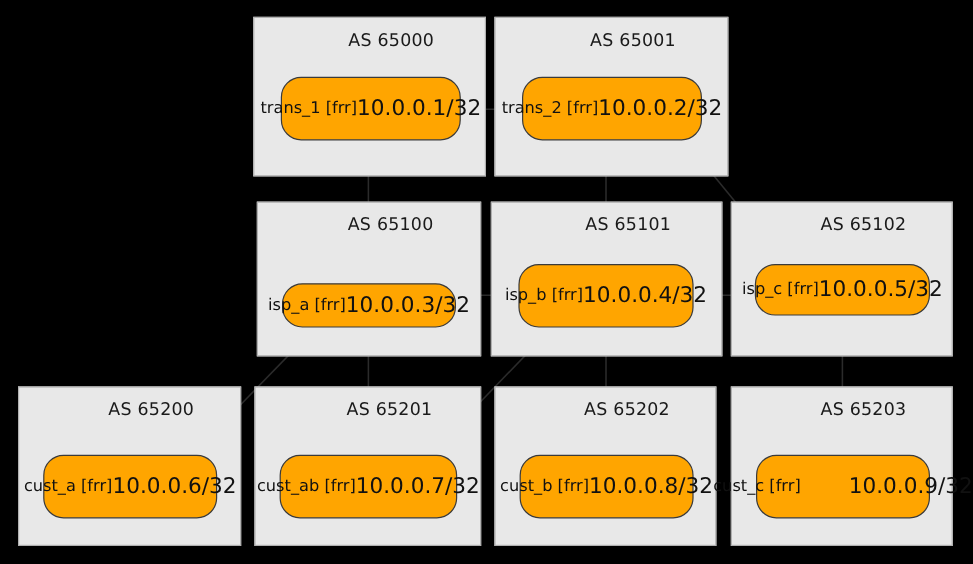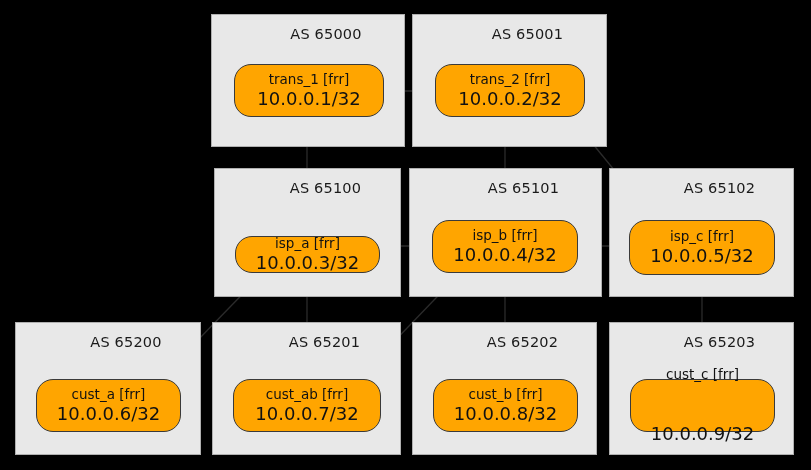--- a/index.html
+++ b/index.html
@@ -43,21 +43,21 @@
     letter-spacing: 0.2px;
     padding-left: 36px;
   }
   .node {
     position: absolute;
     background: #ffa500;
     border: 1.6px solid #3a3a3a;
     border-radius: 17px;
     box-sizing: border-box;
     display: flex;
-    flex-direction: column;
+    flex-direction: row;
     align-items: center;
     justify-content: center;
     z-index: 3;
     line-height: 1.22;
     text-align: right;
   }
   .node-name {
     font-size: 13.5px;
     color: #111111;
     white-space: nowrap;
@@ -124,21 +124,21 @@
         <div class="node-addr">10.0.0.2/32</div>
       </div>
       <div class="node" style="left: 235px; top: 236px; width: 145px; height: 37px;">
         <div class="node-name">isp_a [frr]</div>
         <div class="node-addr">10.0.0.3/32</div>
       </div>
       <div class="node" style="left: 432px; top: 220px; width: 146px; height: 53px;">
         <div class="node-name">isp_b [frr]</div>
         <div class="node-addr">10.0.0.4/32</div>
       </div>
-      <div class="node" style="left: 629px; top: 220px; width: 146px; height: 55px;">
+      <div class="node" style="left: 629px; top: 220px; width: 146px; height: 43px;">
         <div class="node-name">isp_c [frr]</div>
         <div class="node-addr">10.0.0.5/32</div>
       </div>
       <div class="node" style="left: 36px; top: 379px; width: 145px; height: 53px;">
         <div class="node-name">cust_a [frr]</div>
         <div class="node-addr">10.0.0.6/32</div>
       </div>
       <div class="node" style="left: 233px; top: 379px; width: 148px; height: 53px;">
         <div class="node-name">cust_ab [frr]</div>
         <div class="node-addr">10.0.0.7/32</div>

